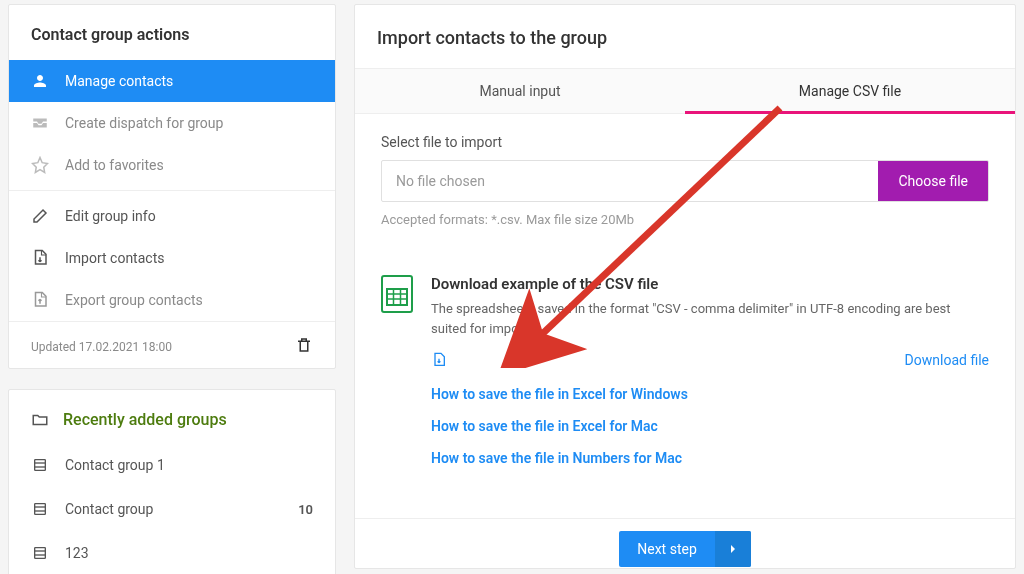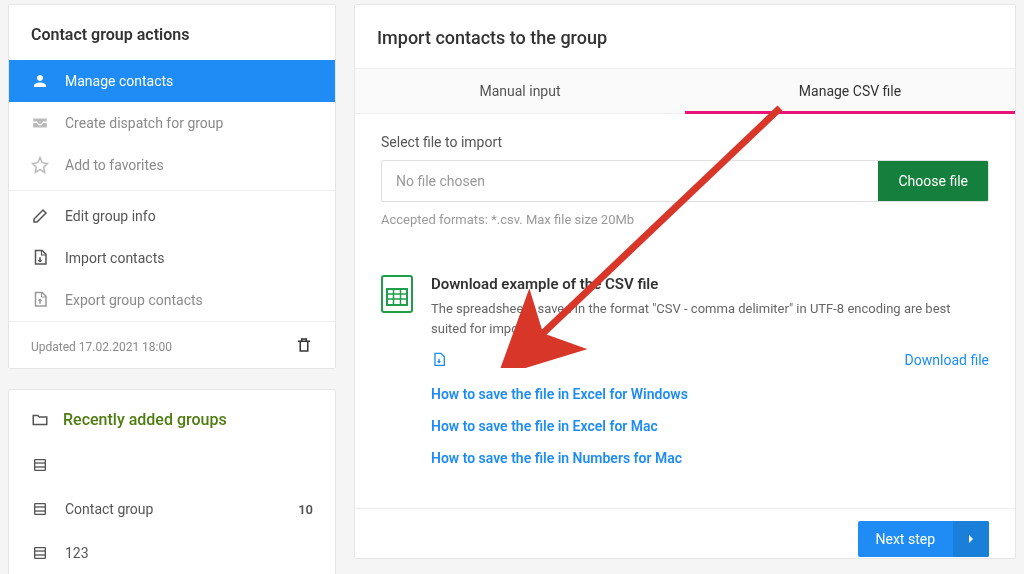--- a/index.html
+++ b/index.html
@@ -35,30 +35,30 @@
   .main .card { padding: 0 0 1px 0; }
   .main-title { font-size: 18px; font-weight: 500; color: #333; padding: 22px 22px 20px; }
   .tabs { display:flex; border-top:1px solid #eee; border-bottom:1px solid #eee; background:#fafafa; }
   .tab { flex:1; text-align:center; padding: 14px 0; color:#555; cursor:pointer; font-size:14px; position:relative; }
   .tab.active { color:#333; }
   .tab.active::after { content:""; position:absolute; left:0; right:0; bottom:-1px; height:3px; background:#e9147a; }
   .import-body { padding: 20px 26px 0; }
   .field-label { color:#555; font-size:14px; margin-bottom:10px; }
   .file-row { display:flex; border:1px solid #e0e0e0; border-radius:2px; overflow:hidden; height:42px; }
   .file-input { flex:1; padding: 10px 14px; color:#9a9a9a; font-size:14px; display:flex; align-items:center; }
-  .choose-btn { background:#15803d; color:#fff; padding:0 20px; display:flex; align-items:center; cursor:pointer; font-size:14px; }
+  .choose-btn { background:#a21caf; color:#fff; padding:0 20px; display:flex; align-items:center; cursor:pointer; font-size:14px; }
   .hint { color:#9a9a9a; font-size:13px; margin-top:10px; }
   .example-block { display:flex; gap:18px; margin-top:48px; }
   .example-icon { width:32px; height:38px; flex:0 0 32px; }
   .example-text h4 { font-size:15px; font-weight:600; color:#333; margin-bottom:6px; }
   .example-text p { color:#666; font-size:13px; line-height:1.5; margin-bottom:14px; }
   .download-link { display:flex; align-items:center; gap:8px; color:#1e8cf4; font-size:14px; cursor:pointer; margin-bottom:18px;justify-content:space-between; }
   .download-link .ico { width:16px; height:16px; }
   .help-link { color:#1e8cf4; font-weight:600; font-size:14px; cursor:pointer; margin-bottom:16px; display:block; }
-  .next-row { display:flex; justify-content:flex-end; padding: 12px 26px 0; border-top:1px solid #eee; margin-top:26px; }
+  .next-row { display:flex; justify-content:center; padding: 12px 26px 0; border-top:1px solid #eee; margin-top:36px; }
   .next-btn { background:#1e8cf4; color:#fff; display:flex; align-items:stretch; border-radius:2px; overflow:hidden; cursor:pointer; }
   .next-btn .lbl { padding:10px 18px; font-size:14px; display:flex; align-items:center;}
   .next-btn .arrow { background:#197fd8; width:36px; display:flex; align-items:center; justify-content:center; }
   .next-btn .arrow svg { width:12px; height:12px; fill:#fff; }
 
   
   .red-arrow { position:absolute; pointer-events:none; top:88px; left:490px; }
 </style>
 </head>
 <body>
@@ -142,20 +142,21 @@
         <span>Recently added groups</span>
       </div>
       <div class="group-item">
         <span class="ico">
             <svg viewBox="0 0 24 24" width="16" height="16" fill="#555">
               <rect x="4" y="4" width="16" height="16" rx="1" fill="none" stroke="#555" stroke-width="2"></rect>
               <rect x="4" y="8" width="16" height="2"></rect>
               <rect x="4" y="14" width="16" height="2"></rect>
             </svg>
           </span>
+        <span class="label">Contact group 1</span>
       </div>
       <div class="group-item">
         <span class="ico">
             <svg viewBox="0 0 24 24" width="16" height="16" fill="#555">
               <rect x="4" y="4" width="16" height="16" rx="1" fill="none" stroke="#555" stroke-width="2"></rect>
               <rect x="4" y="8" width="16" height="2"></rect>
               <rect x="4" y="14" width="16" height="2"></rect>
             </svg>
           </span>
         <span class="label">Contact group</span>

